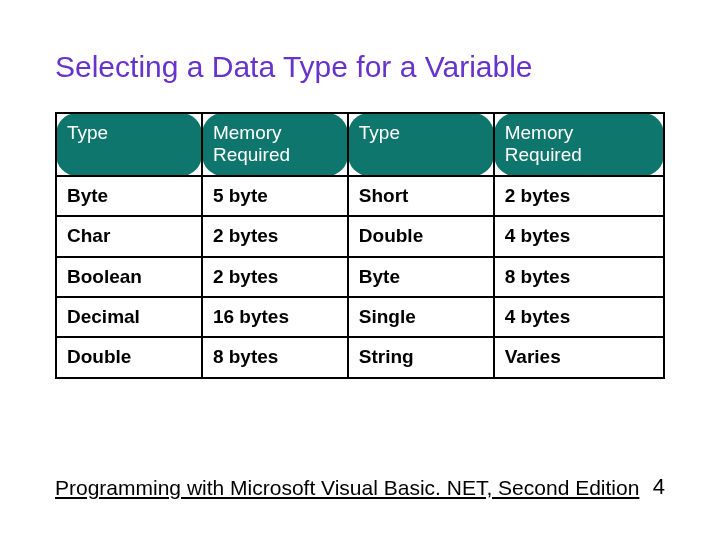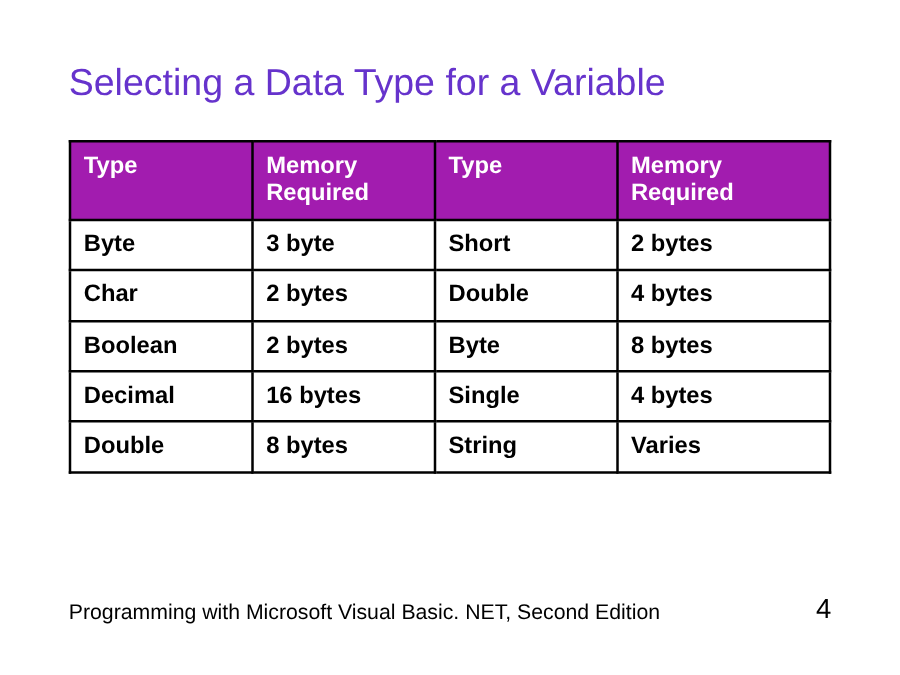--- a/index.html
+++ b/index.html
@@ -1,15 +1,15 @@
 <!DOCTYPE html>
 <html><head>
 <meta charset="utf-8">
 <style>
-  * { box-sizing: border-box; margin: 0; padding: 0; }
+  * { box-sizing: border-box; margin: 0; padding: 0; border-radius: 21px; }
   html, body { width: 720px; height: 540px; }
   body {
     font-family: Arial, Helvetica, sans-serif;
     background: #ffffff;
     color: #000000;
     position: relative;
   }
   .slide {
     width: 720px;
     height: 540px;
@@ -37,36 +37,37 @@
   table.data th, table.data td {
     border: 2px solid #000000;
     padding: 8px 10px;
     text-align: left;
     vertical-align: top;
     font-size: 19px;
     font-weight: 700;
     line-height: 1.18;
   }
   table.data th {
-    background: #a21caf;
+    background: #0f766e;
     color: #ffffff;
-    font-weight: 700;
+    font-weight: 400;
   }
   .footer {
     position: absolute;
     left: 55px;
     bottom: 40px;
     right: 55px;
     display: flex;
     justify-content: space-between;
     align-items: flex-end;
   }
   .footer-text {
-    font-size: 17px;
+    font-size: 21px;
     color: #000000;
+    text-decoration: underline;
   }
   .page-number {
     font-size: 22px;
     color: #000000;
   }
 </style>
 </head>
 <body>
 
 <div class="slide">
@@ -84,21 +85,21 @@
       <tr>
         <th>Type</th>
         <th>Memory Required</th>
         <th>Type</th>
         <th>Memory Required</th>
       </tr>
     </thead>
     <tbody>
       <tr>
         <td>Byte</td>
-        <td>3 byte</td>
+        <td>5 byte</td>
         <td>Short</td>
         <td>2 bytes</td>
       </tr>
       <tr>
         <td>Char</td>
         <td>2 bytes</td>
         <td>Double</td>
         <td>4 bytes</td>
       </tr>
       <tr>

